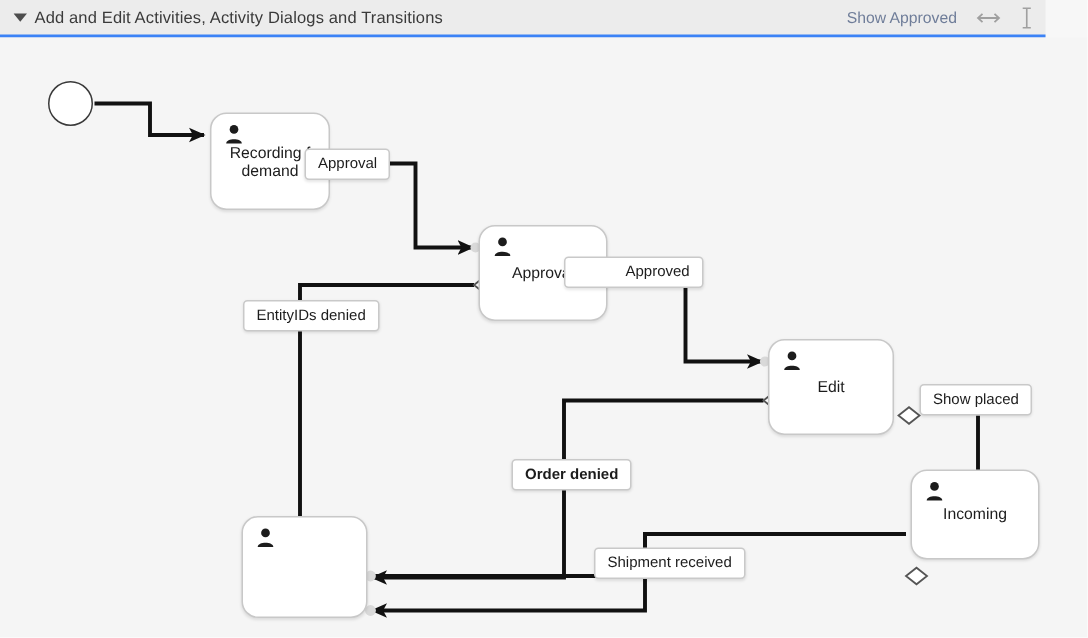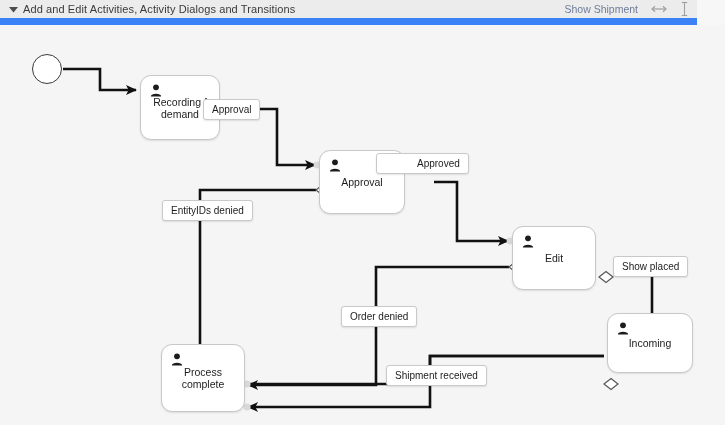--- a/index.html
+++ b/index.html
@@ -18,21 +18,21 @@
     height: 425px;
     background: #f7f7f7;
   }
 
   
   #header {
     position: absolute;
     left: 0; top: 0;
     width: 697px; height: 25px;
     background: #ececec;
-    border-bottom: 7px solid #3b82f6;
+    border-bottom: 2px solid #3b82f6;
     display: flex;
     align-items: center;
     padding: 0 8px 0 6px;
   }
   #disclosure {
     width: 14px; height: 14px;
     display: flex; align-items: center; justify-content: center;
     color: #4d4d4d;
     font-size: 8px;
     line-height: 1;
@@ -135,21 +135,21 @@
 
     <div id="disclosure">
       <svg width="9" height="7" viewBox="0 0 9 7" aria-hidden="true">
         <polygon points="0,1 9,1 4.5,6.5" fill="#4d4d4d"></polygon>
       </svg>
     </div>
 
     <div id="header-title">Add and Edit Activities, Activity Dialogs and Transitions</div>
 
     <div id="header-right">
-      <span id="entityids-link">Show Shipment</span>
+      <span id="entityids-link">Show Approved</span>
 
       <span class="hdr-icon">
         <svg width="18" height="10" viewBox="0 0 18 10" aria-hidden="true">
           <line x1="2" y1="5" x2="16" y2="5" stroke="#a0a0a0" stroke-width="1.2"></line>
           <polyline points="5,2.2 2,5 5,7.8" fill="none" stroke="#a0a0a0" stroke-width="1.2"></polyline>
           <polyline points="13,2.2 16,5 13,7.8" fill="none" stroke="#a0a0a0" stroke-width="1.2"></polyline>
         </svg>
       </span>
 
       <span class="hdr-icon">
@@ -255,29 +255,28 @@
       <span class="act-label">Incoming</span>
     </div>
 
     <div class="activity" style="left:161px; top:319px; width:84px; height:68px;">
       <span class="person-icon">
         <svg width="12" height="13" viewBox="0 0 12 13" aria-hidden="true">
           <circle cx="6" cy="3.3" r="2.9" fill="#1c1c1c"></circle>
           <path d="M0.8,12.6 C0.8,8.9 11.2,8.9 11.2,12.6 Z" fill="#1c1c1c"></path>
         </svg>
       </span>
-      <span class="act-label">Process complete</span>
     </div>
 
     <div class="tlabel" style="left:203px; top:74px;">Approval</div>
 
-    <div class="tlabel" style="left:376px; top:128px;padding-left:40px;">Approved</div>
+    <div class="tlabel" style="left:376px; top:146px;padding-left:40px;">Approved</div>
 
     <div class="tlabel" style="left:162px; top:175px;">EntityIDs denied</div>
 
     <div class="tlabel" style="left:613px; top:231px;">Show placed</div>
 
-    <div class="tlabel" style="left:341px; top:281px;">Order denied</div>
-
-    <div class="tlabel" style="left:386px; top:340px;">Shipment received</div>
+    <div class="tlabel" style="left:341px; top:281px;font-weight:bold;">Order denied</div>
+
+    <div class="tlabel" style="left:396px; top:340px;">Shipment received</div>
 
   </div>
 </div>
 
 </body></html>

